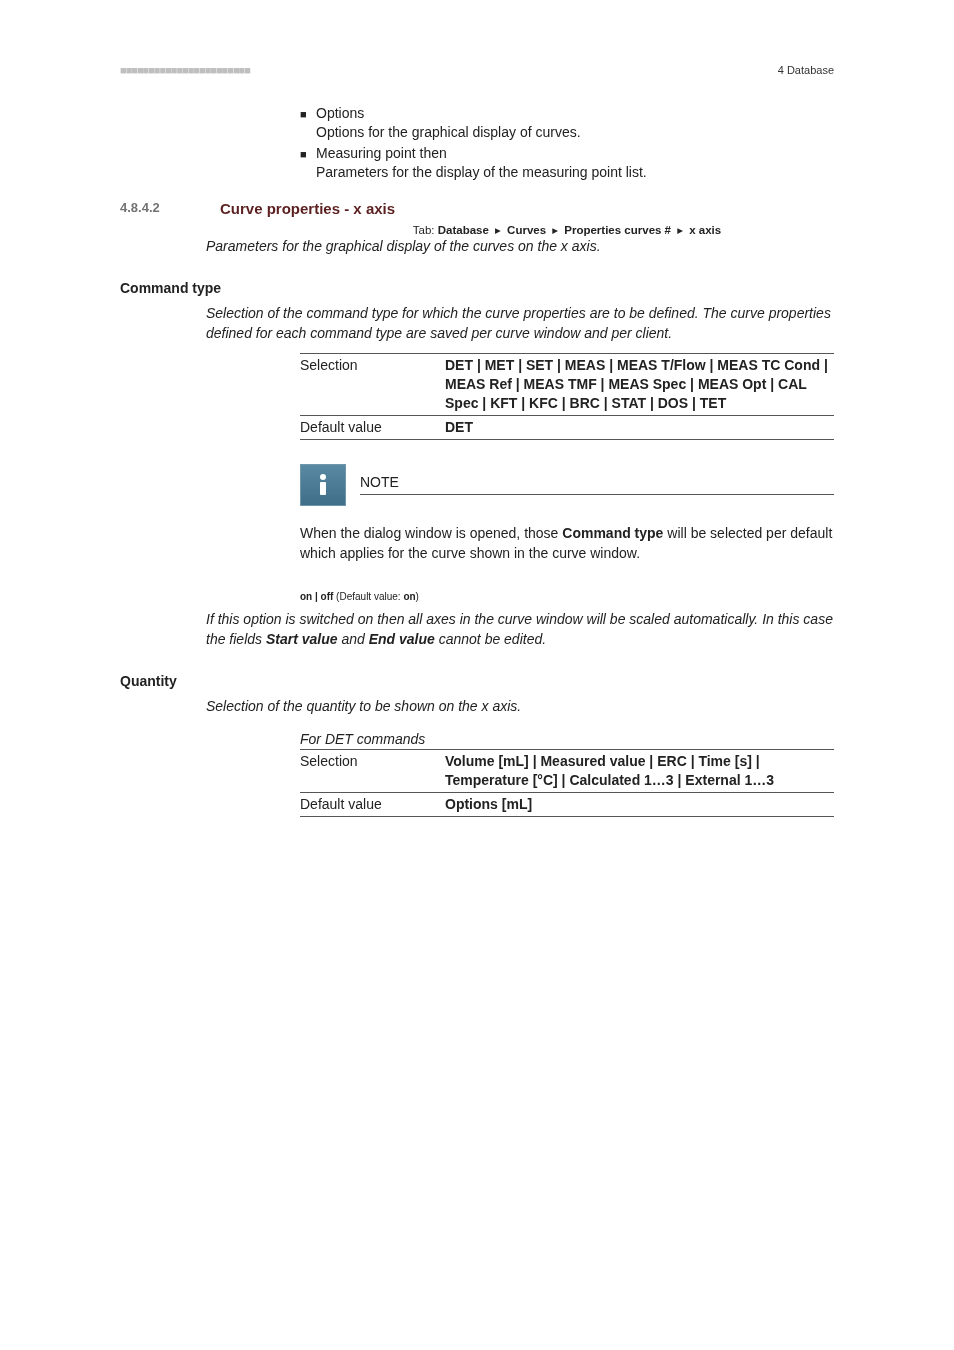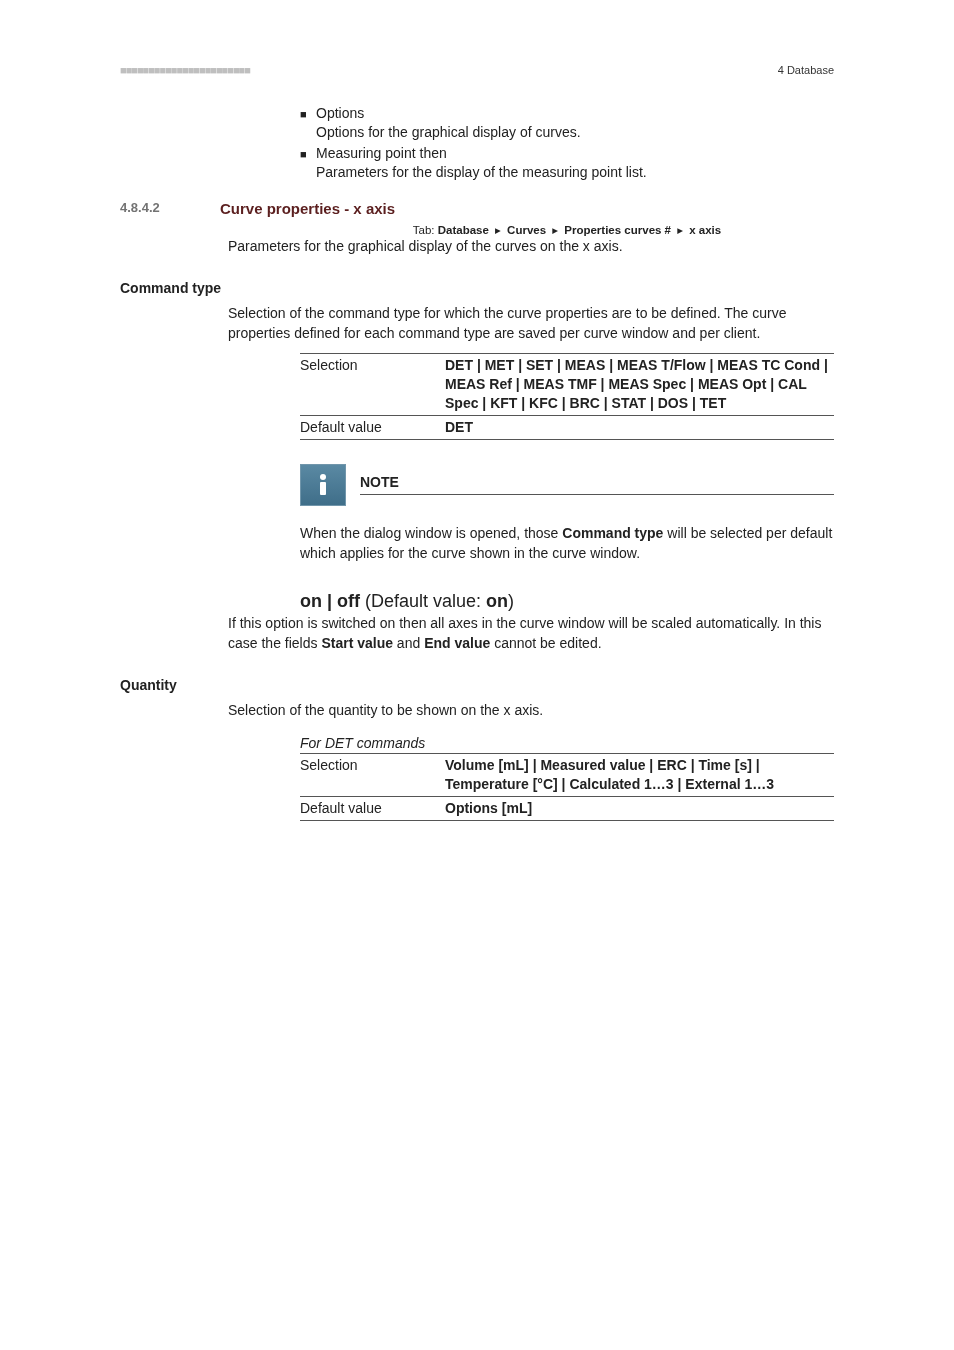--- a/index.html
+++ b/index.html
@@ -77,24 +77,25 @@
     margin-left: 180px;
     font-size: 11.5px;
     text-align: center;
   }
   .tabline .triangle {
     display: inline-block;
     margin: 0 3px;
   }
 
   .para {
-    margin-left: 108px;
+    margin-left: 86px;
     font-size: 14px;
     line-height: 1.4;
     margin-bottom: 24px;
+    font-style: italic;
   }
 
   .heading-block {
     display: block;
     margin-bottom: 8px;
   }
   .side-heading {
     font-weight: 700;
     font-size: 14px;
     float: left;
@@ -148,40 +149,40 @@
     justify-content: center;
     color: #fff;
     font-weight: 700;
     font-size: 24px;
     font-family: Georgia, serif;
   }
   .note-title-wrap {
     flex: 1;
   }
   .note-title {
-    font-weight: 700;
+    font-weight: 400;
     font-size: 14px;
     padding-bottom: 4px;
   }
   .note-rule {
     border: none;
     border-top: 1px solid #555;
     margin: 0;
   }
   .note-body {
     font-size: 14px;
     line-height: 1.4;
     margin-top: 18px;
   }
 
   .on-off-line {
     margin-left: 180px;
-    font-size: 18px;
+    font-size: 10px;
     margin-top: 10px;
-    margin-bottom: 2px;
+    margin-bottom: 8px;
   }
 
   .footer {
     position: absolute;
     bottom: 54px;
     left: 120px;
     right: 120px;
     display: flex;
     justify-content: space-between;
     align-items: center;

